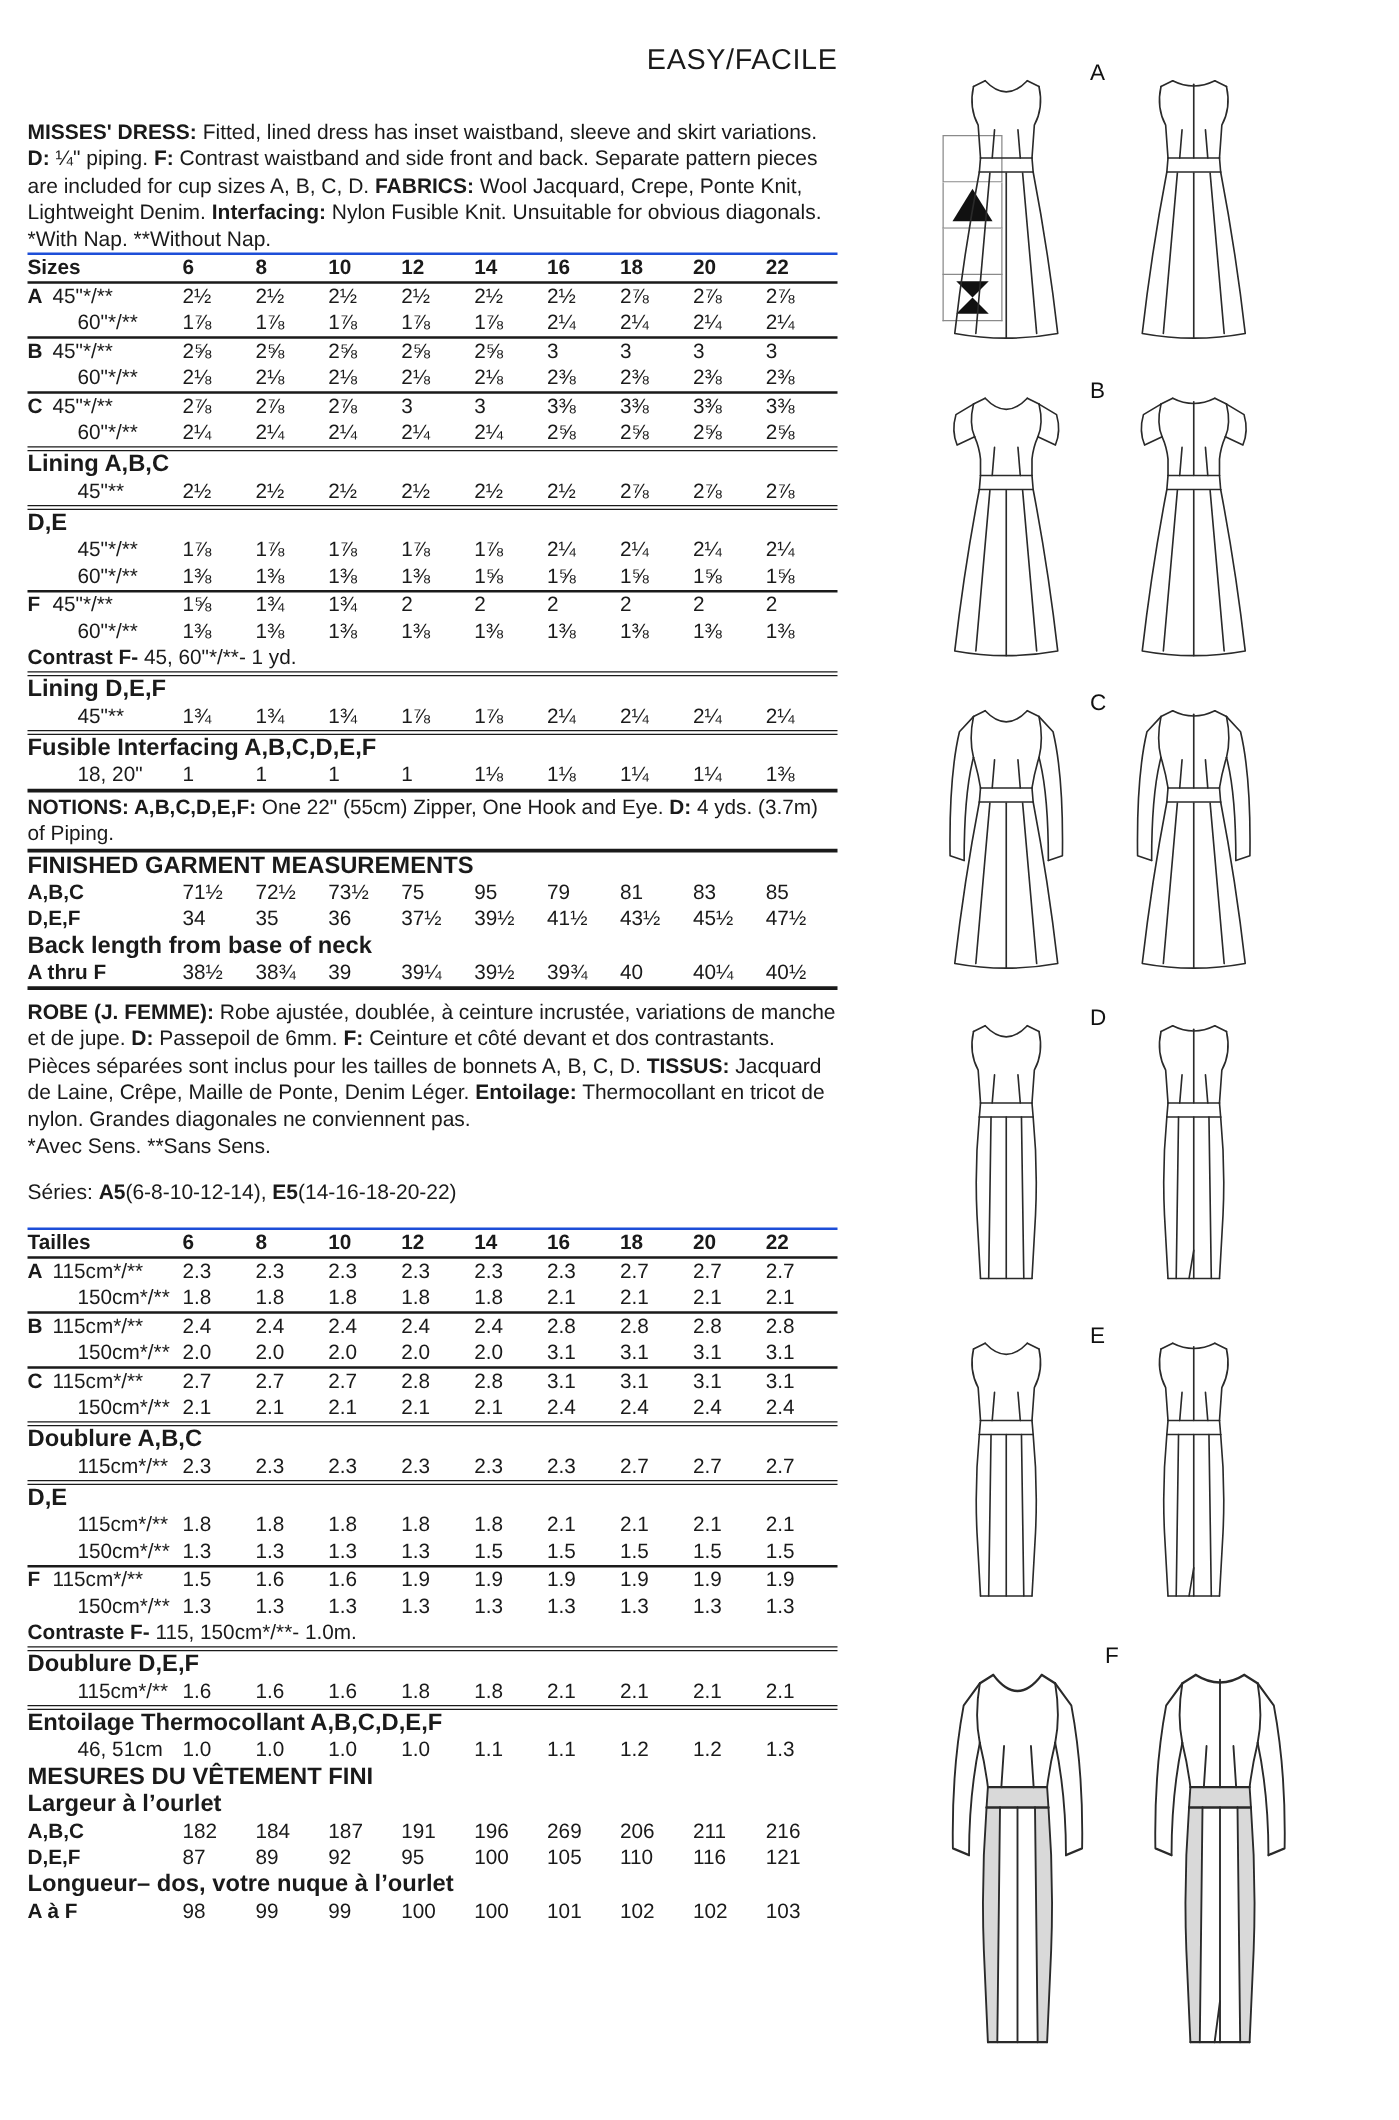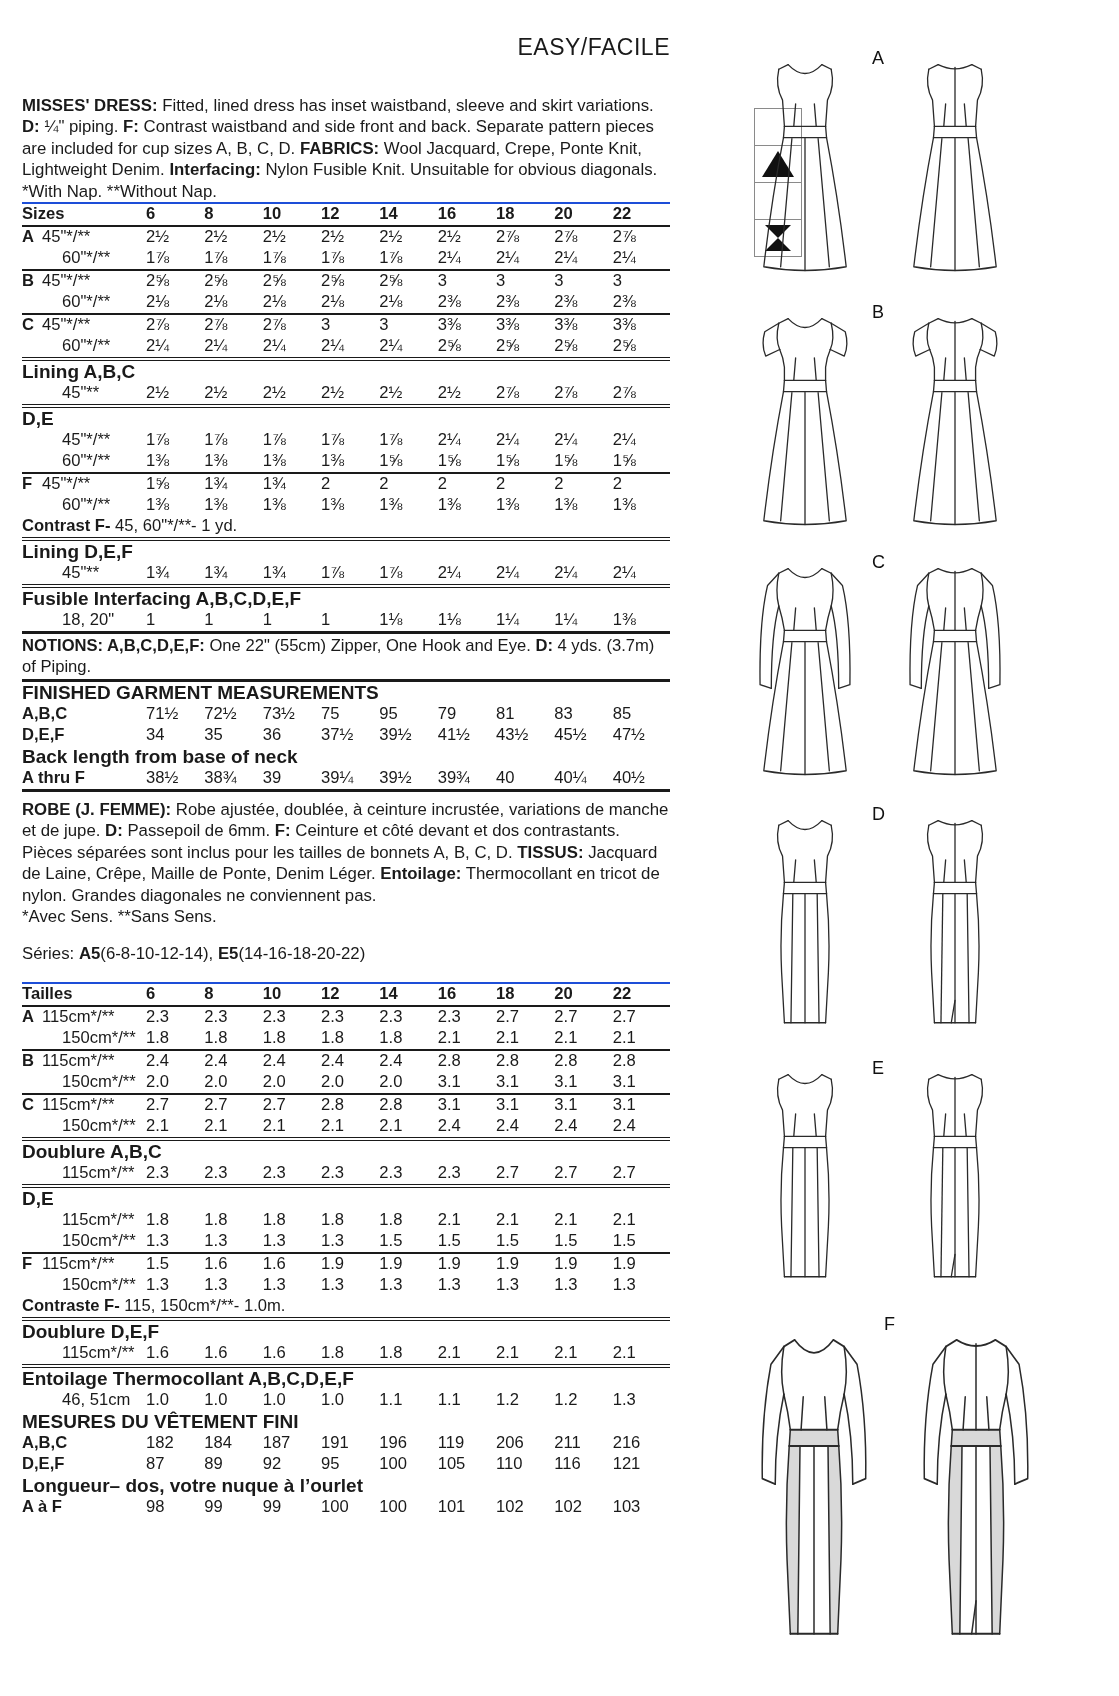--- a/index.html
+++ b/index.html
@@ -446,28 +446,29 @@
         <div class="cv">1.0</div>
         <div class="cv">1.0</div>
         <div class="cv">1.0</div>
         <div class="cv">1.1</div>
         <div class="cv">1.1</div>
         <div class="cv">1.2</div>
         <div class="cv">1.2</div>
         <div class="cv">1.3</div>
       </div>
       <div class="tsection"><b>MESURES DU VÊTEMENT FINI</b></div>
+      <div class="tsection"><b>Largeur à l’ourlet</b></div>
       <div class="trow">
         <div class="c1"><b>A,B,C</b></div>
         <div class="cv">182</div>
         <div class="cv">184</div>
         <div class="cv">187</div>
         <div class="cv">191</div>
         <div class="cv">196</div>
-        <div class="cv">119</div>
+        <div class="cv">269</div>
         <div class="cv">206</div>
         <div class="cv">211</div>
         <div class="cv">216</div>
       </div>
       <div class="trow">
         <div class="c1"><b>D,E,F</b></div>
         <div class="cv">87</div>
         <div class="cv">89</div>
         <div class="cv">92</div>
         <div class="cv">95</div>

